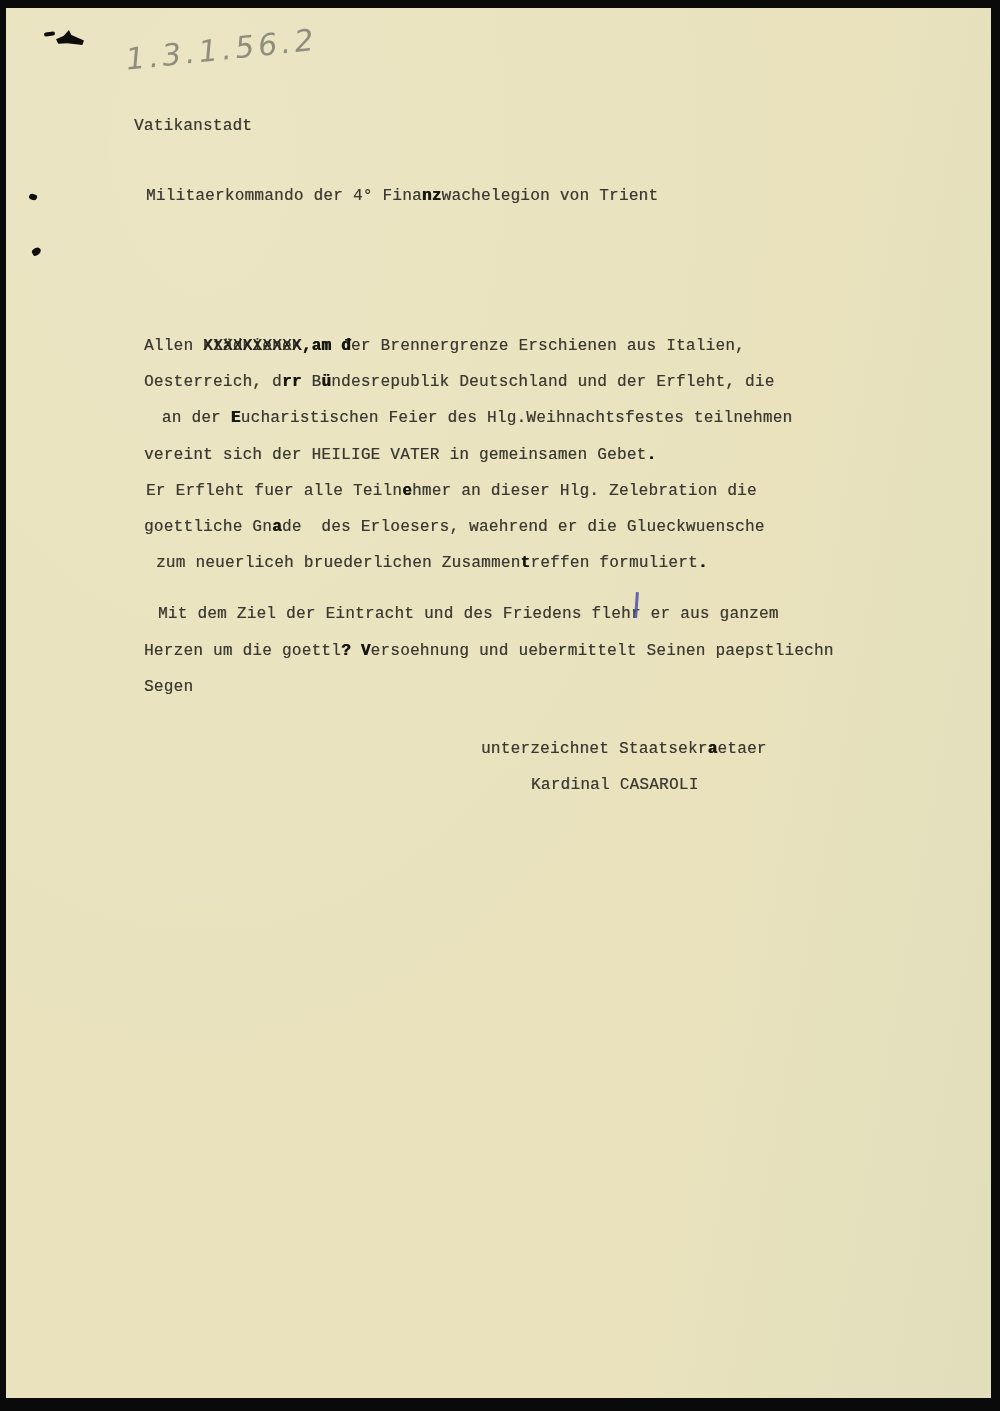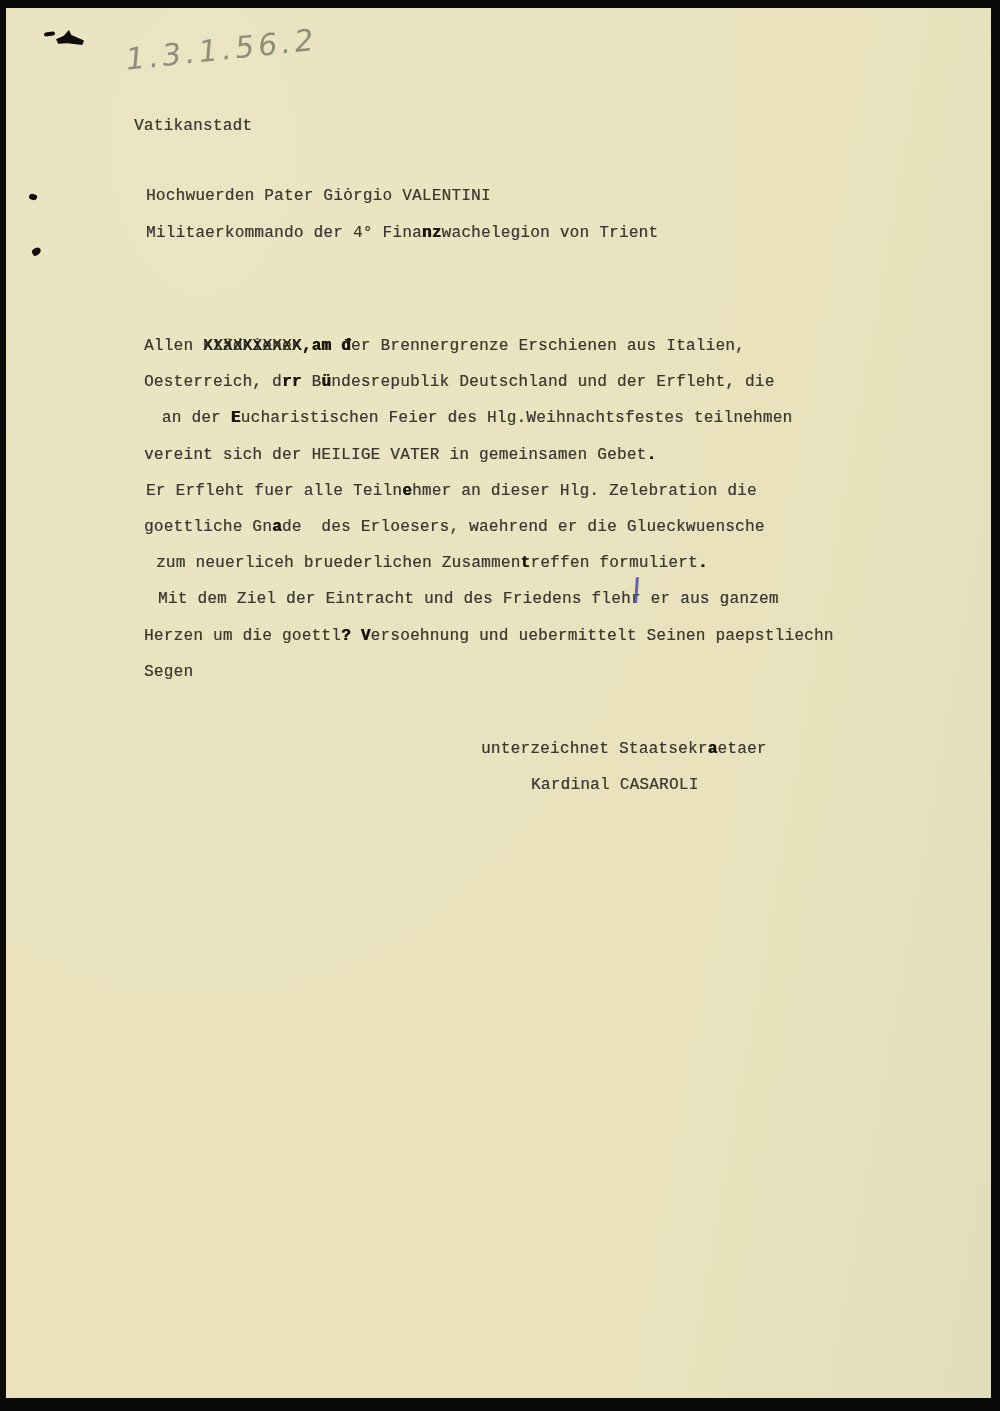--- a/index.html
+++ b/index.html
@@ -92,33 +92,32 @@
     <div class="mark" id="mark-dot1"></div>
     <div class="mark" id="mark-dot2"></div>
 
     <div id="hand-number">1.3.1.56.2</div>
 
     <div class="tsection" style="left: 128px; top: 100px; line-height: 36px;">
         <div class="tline"><span>Vatikanstadt</span></div>
       </div>
 
     <div class="tsection" style="left: 140px; top: 170px; line-height: 37px;">
-        <div class="tline"><span>Hochwuerden Pater Gi</span><span>ȯ</span><span>rgio VALENTINI</span></div>
         <div class="tline"><span>Militaerkommando der 4° Fina</span><span class="ovr">nz</span><span>wachelegion von Trient</span></div>
       </div>
 
     <div class="tsection" style="left: 138px; top: 320px; line-height: 36.2px;">
         <div class="tline"><span>Allen </span><span class="xwrap"><span>KtädKieneK</span><span class="xover">XXXXXXXXXX</span></span><span class="ovr">,am</span><span> </span><span class="ovr">đ</span><span>er Brennergrenze Erschienen aus Italien,</span></div>
         <div class="tline"><span>Oesterreich, d</span><span class="ovr">rr</span><span> B</span><span class="ovr">ü</span><span>ndesrepublik Deutschland und der Erfleht, die</span></div>
         <div class="tline" style="padding-left: 8px;"><span> an der </span><span class="ovr">E</span><span>ucharistischen Feier des Hlg.Weihnachtsfestes teilnehmen</span></div>
         <div class="tline"><span>vereint sich der HEILIGE VATER in gemeinsamen Gebet</span><span class="ovr">.</span></div>
         <div class="tline" style="padding-left: 2px;"><span>Er Erfleht fuer alle Teiln</span><span class="ovr">e</span><span>hmer an dieser Hlg. Zelebration die</span></div>
         <div class="tline"><span>goettliche Gn</span><span class="ovr">a</span><span>de  des Erloesers, waehrend er die Glueckwuensche</span></div>
         <div class="tline" style="padding-left: 12px;"><span>zum neuerliceh bruederlichen Zusammen</span><span class="ovr">t</span><span>reffen formuliert</span><span class="ovr">.</span></div>
-        <div class="tline" style="padding-left: 14px;"><span>Mit dem Ziel der Eintracht und des Friedens fleh</span><span class="bluemark">r</span><span> er aus ganzem</span></div>
+        <div class="tline" style="padding-left: 14px; margin-top: 15px;"><span>Mit dem Ziel der Eintracht und des Friedens fleh</span><span class="bluemark">r</span><span> er aus ganzem</span></div>
         <div class="tline"><span>Herzen um die goettl</span><span class="ovr">?</span><span> </span><span class="ovr">V</span><span>ersoehnung und uebermittelt Seinen paepstliechn</span></div>
         <div class="tline"><span>Segen</span></div>
       </div>
 
     <div class="tsection" style="left: 475px; top: 723px; line-height: 36px;">
         <div class="tline"><span>unterzeichnet Staatsekr</span><span class="ovr">a</span><span>etaer</span></div>
         <div class="tline" style="padding-left: 50px;"><span>Kardinal CASAROLI</span></div>
       </div>
 
   </div>

